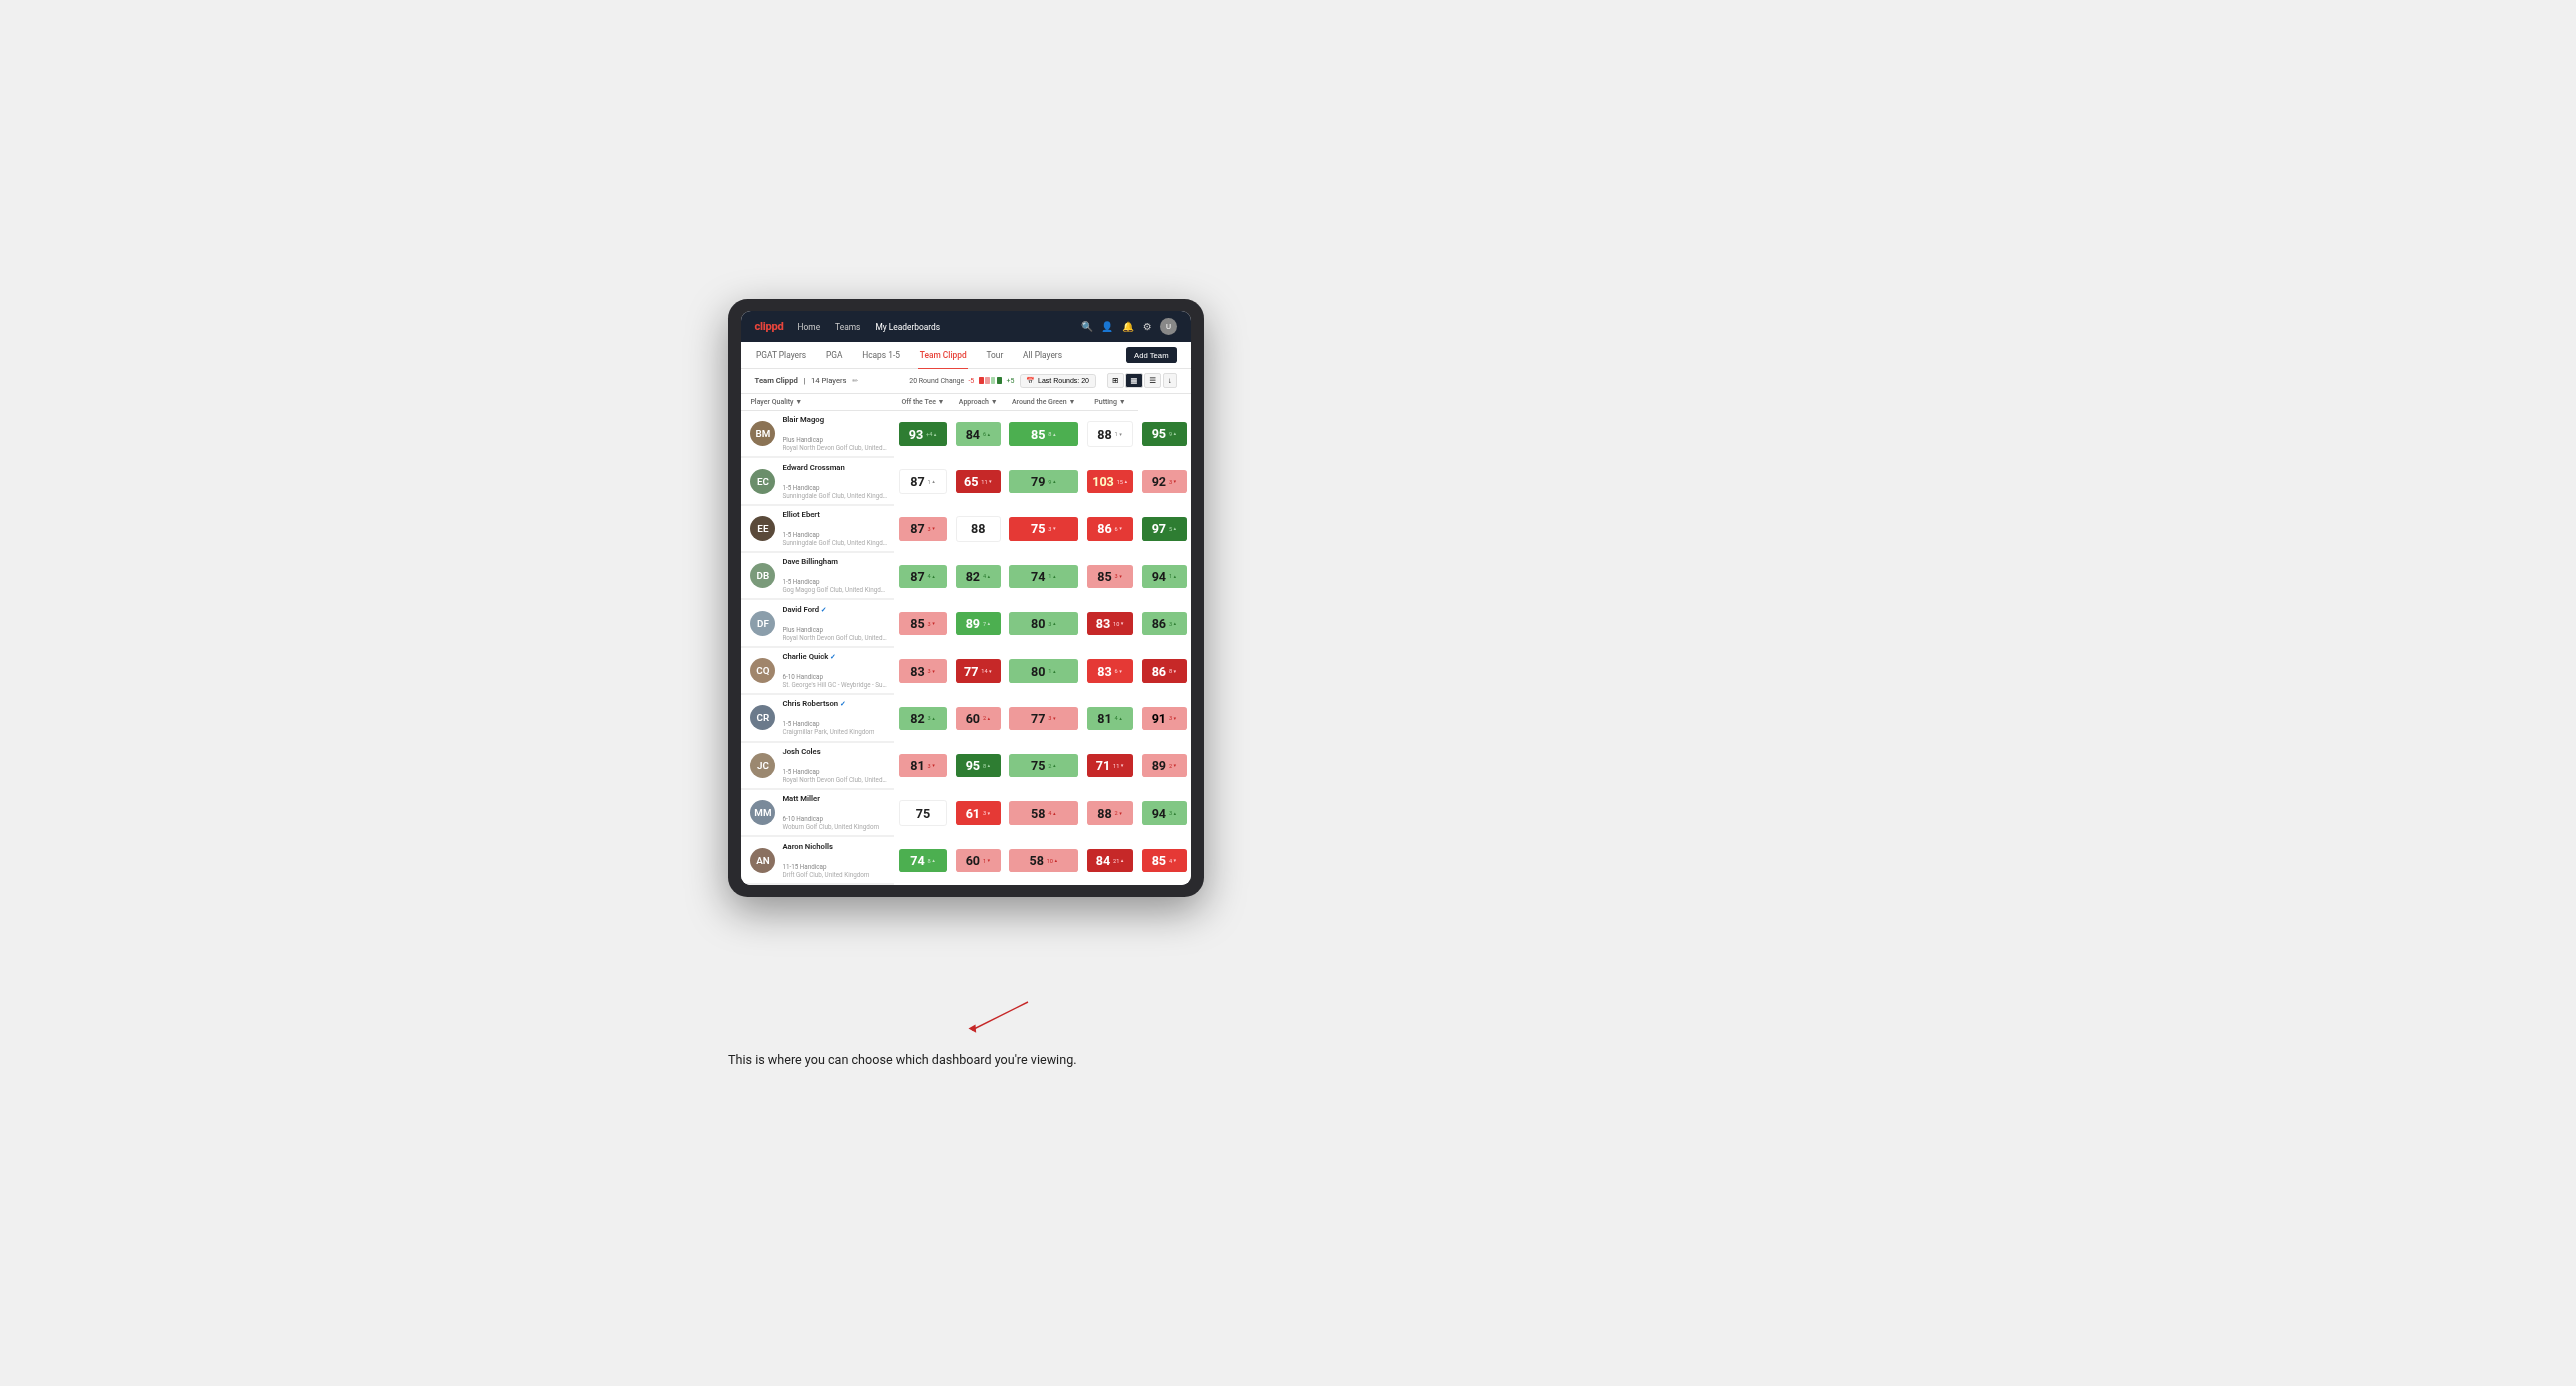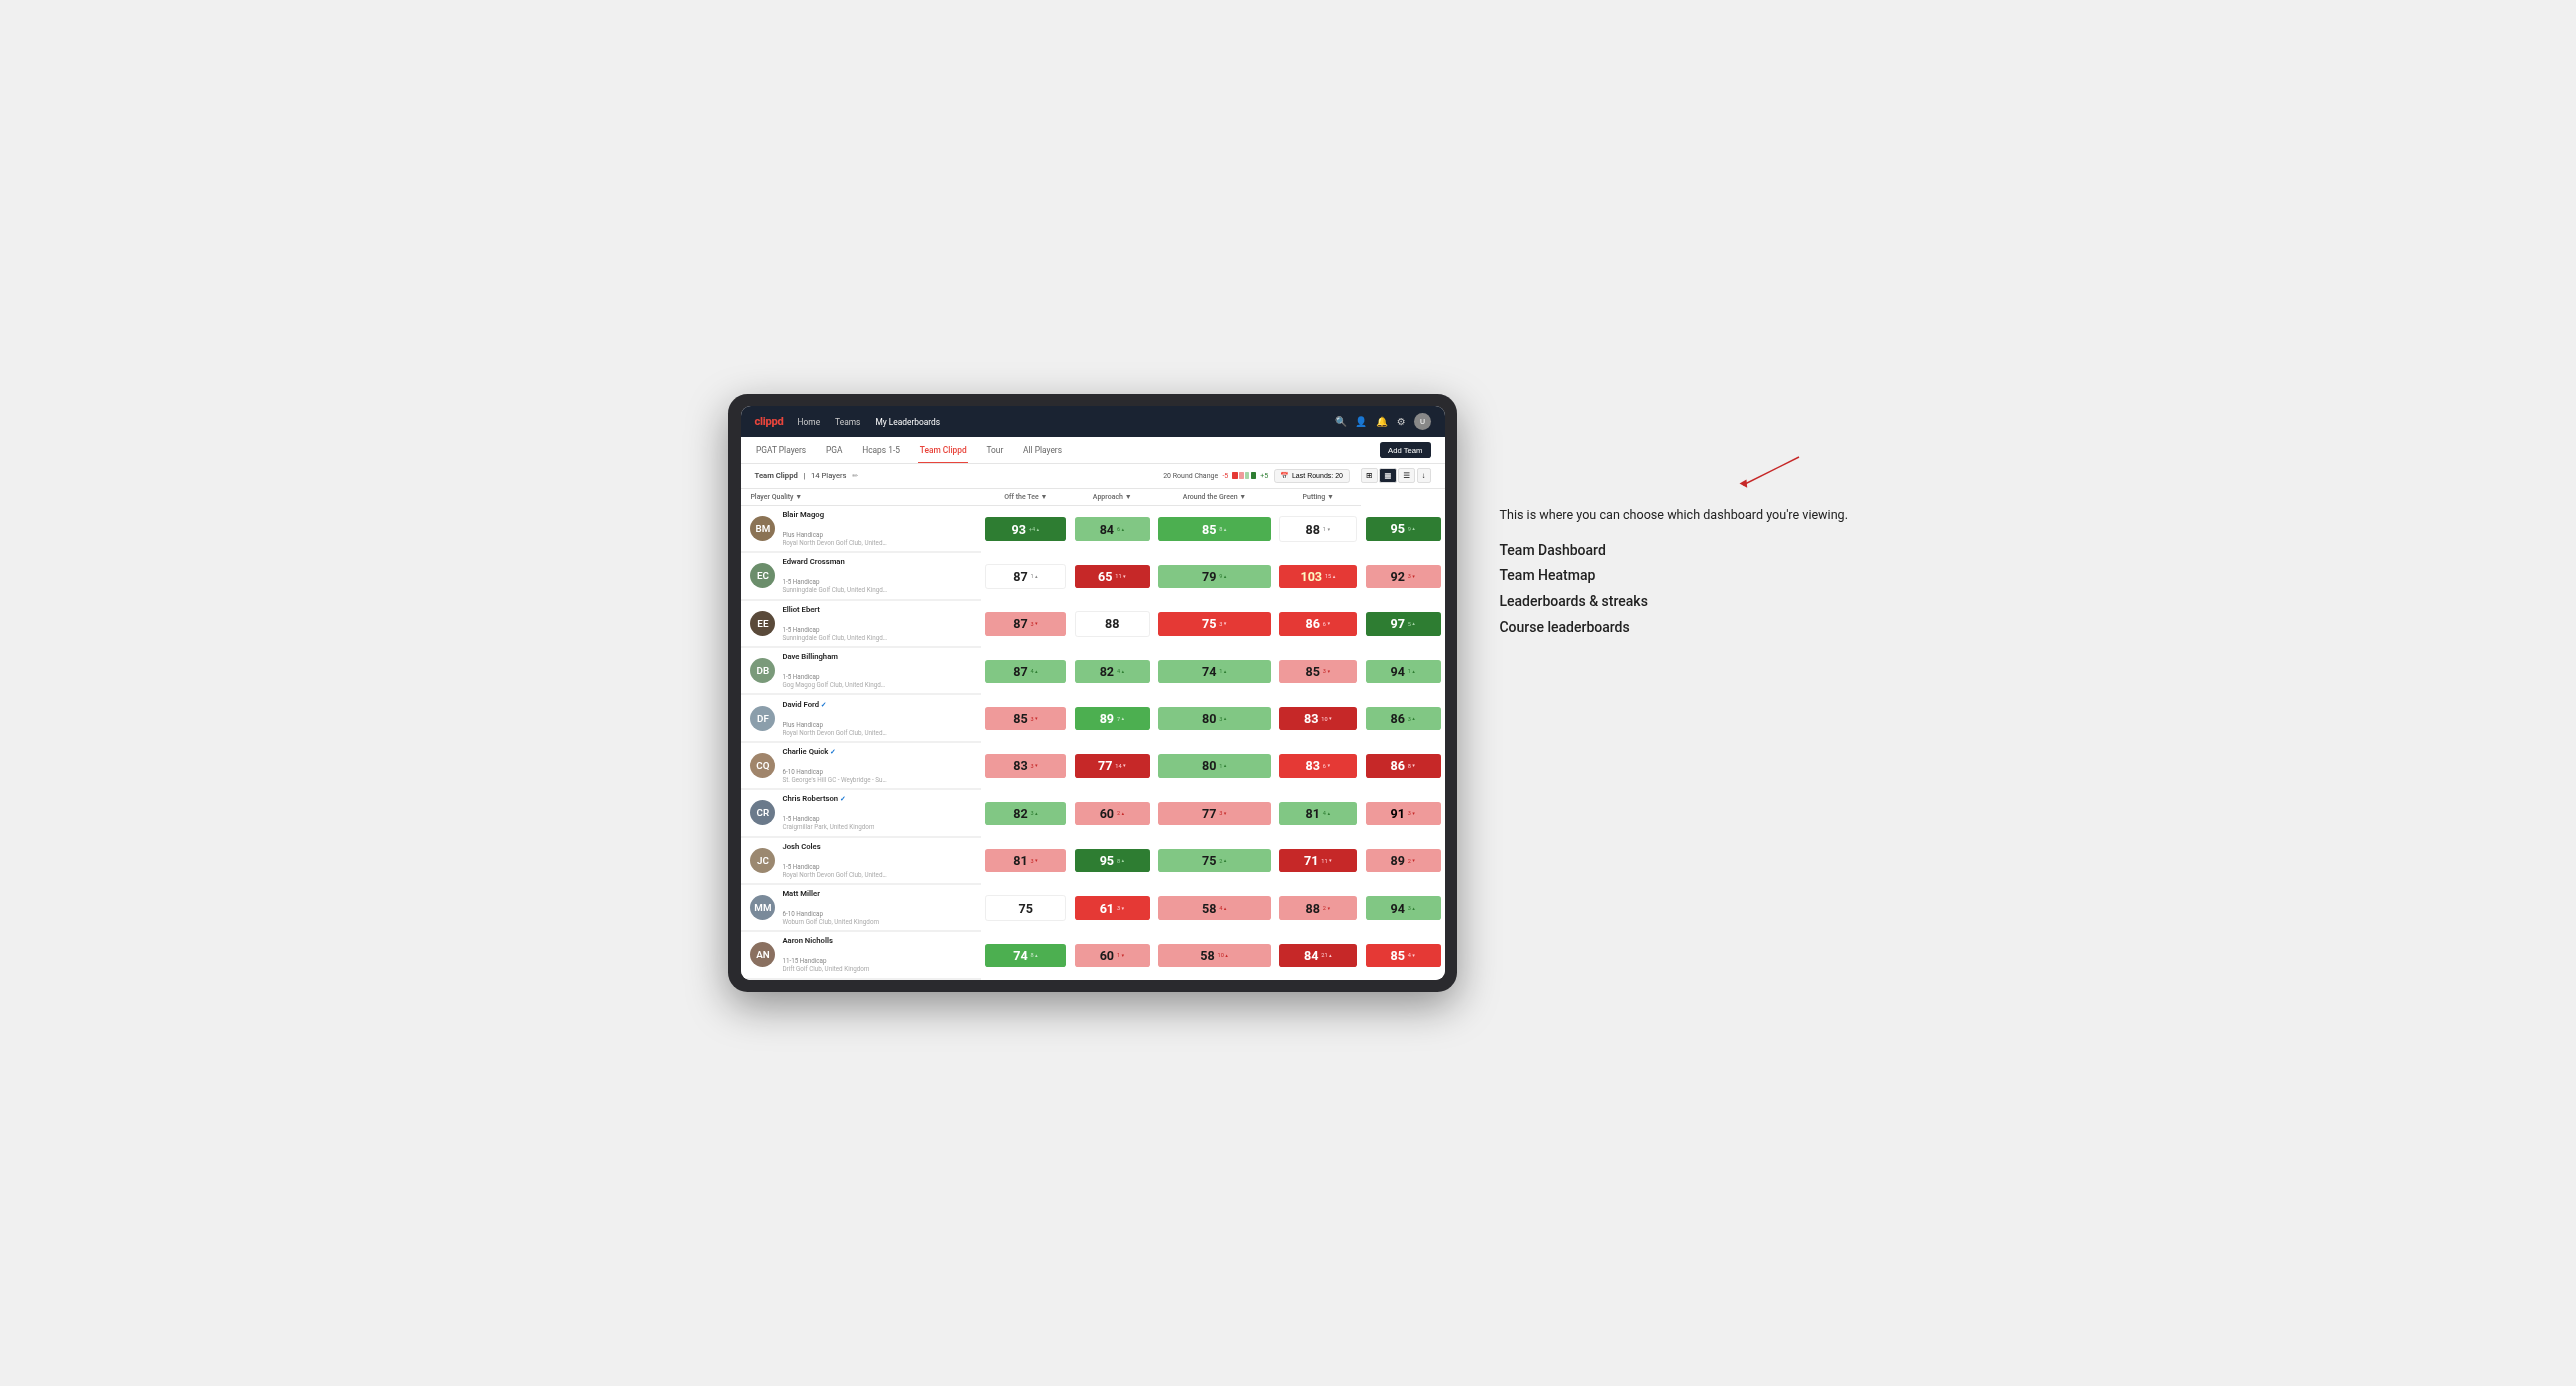--- a/index.html
+++ b/index.html
@@ -12,20 +12,21 @@
       min-height: 100vh;
       padding: 28px;
     }
 
     .page-container {
       display: flex;
       align-items: flex-start;
       gap: 42px;
       width: 100%;
       max-width: 1120px;
+      flex-direction: column;
     }
 
     
     .tablet-frame {
       background: #2a2a2e;
       border-radius: 19.6px;
       padding: 12.6px;
       box-shadow: 0 14px 42px rgba(0,0,0,0.4);
       flex: 1;
       min-width: 0;
@@ -1001,21 +1002,15 @@
   </div>
 
   <div class="annotations">
     <div class="annotation-arrow">
       <svg class="arrow-svg" viewBox="0 0 120 60">
         <line x1="110" y1="10" x2="30" y2="50" stroke="#c62828" stroke-width="2"></line>
         <polygon points="25,48 35,42 36,54" fill="#c62828"></polygon>
       </svg>
     </div>
     <p class="annotation-intro">This is where you can choose which dashboard you're viewing.</p>
-    <ul class="annotation-list">
-      <li class="annotation-item">Team Dashboard</li>
-      <li class="annotation-item">Team Heatmap</li>
-      <li class="annotation-item">Leaderboards &amp; streaks</li>
-      <li class="annotation-item">Course leaderboards</li>
-    </ul>
   </div>
 </div>
 
 
 </body></html>

